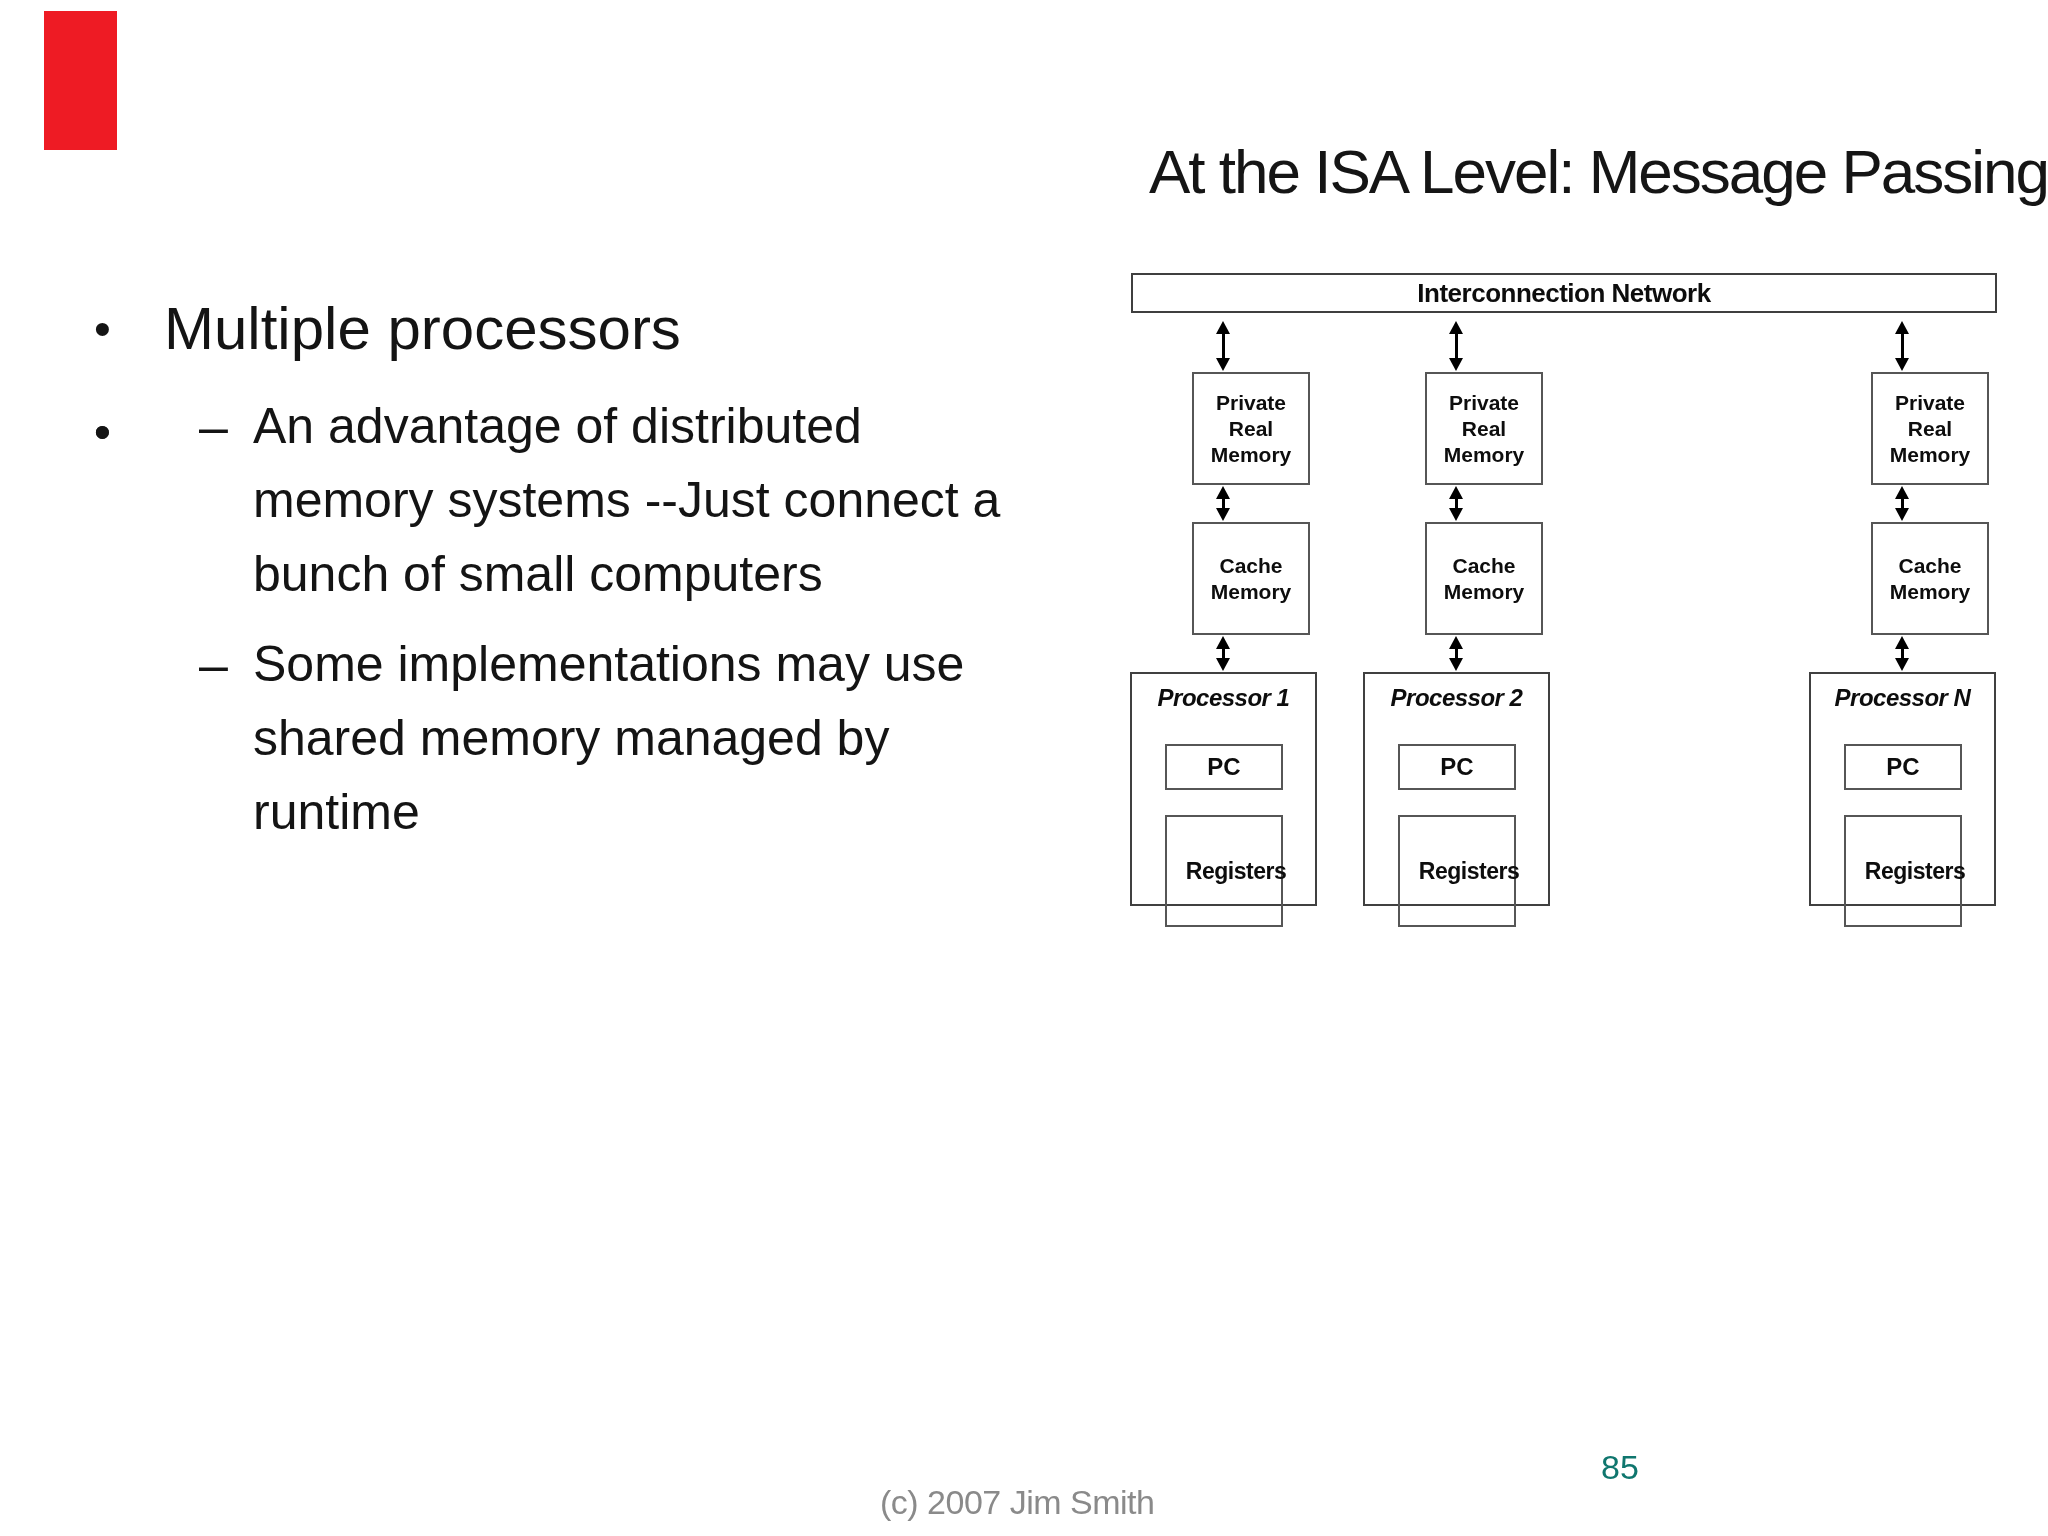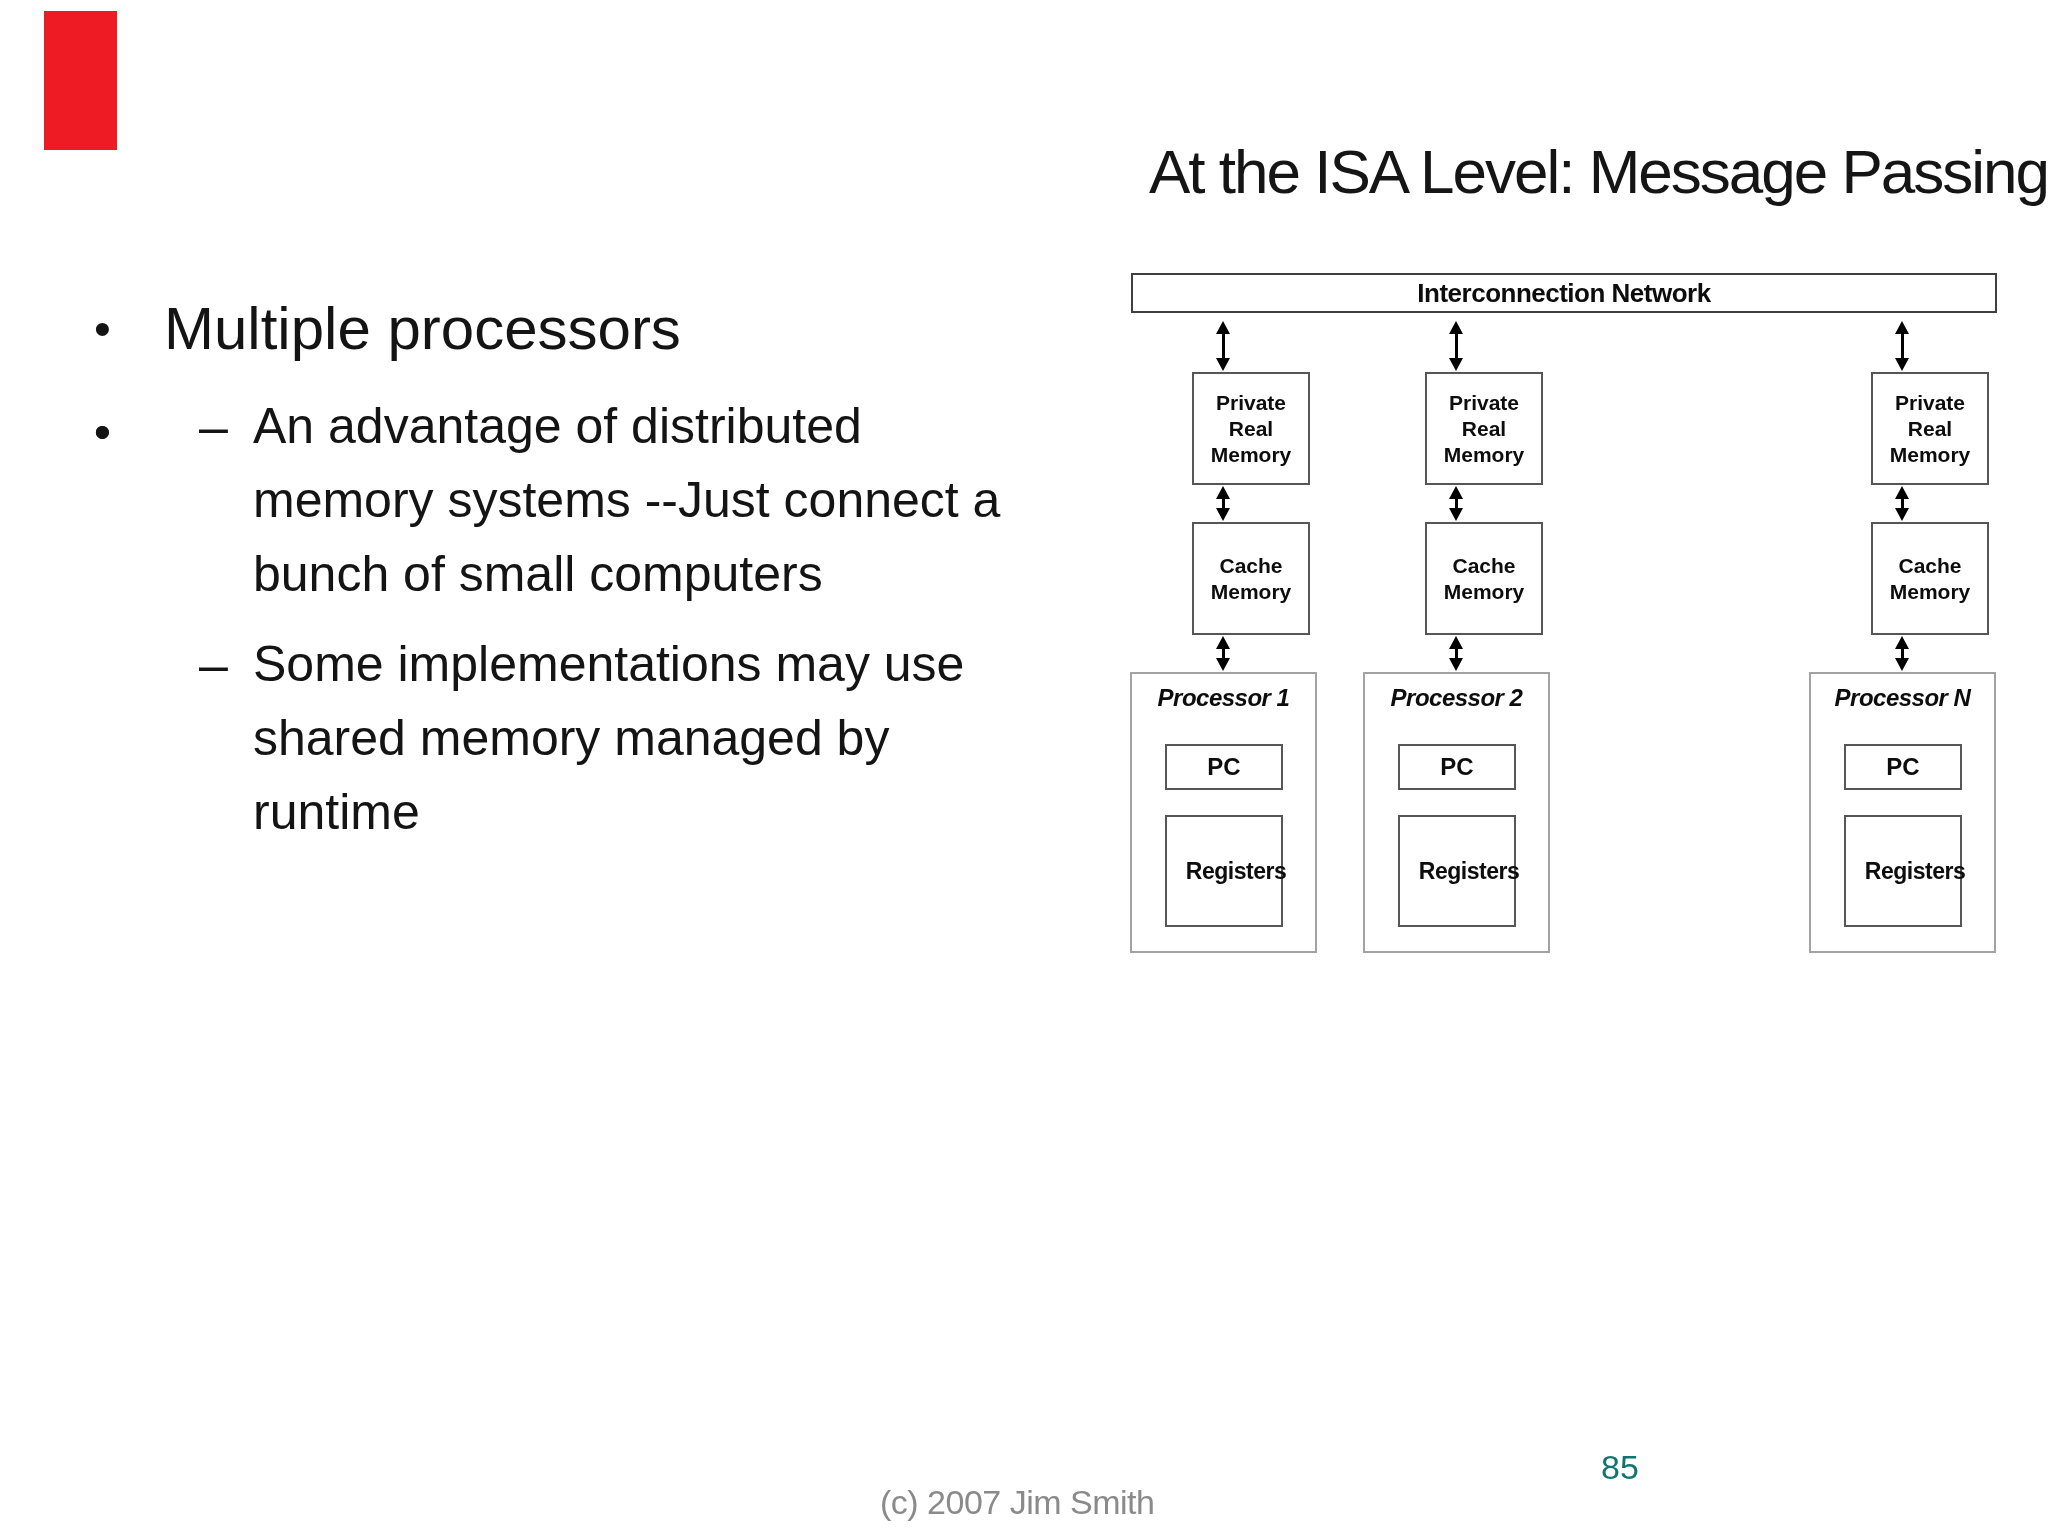--- a/index.html
+++ b/index.html
@@ -49,22 +49,22 @@
     border:2px solid #565656; box-sizing:border-box;
     display:flex; align-items:center; justify-content:center; text-align:center;
     font-weight:bold; font-size:21px; line-height:26px; color:#0d0d0d;
     white-space:pre-line;
     margin-left:28px;
   }
   .private { top:99px; }
   .cache   { top:249px; }
 
   .procbox {
-    position:absolute; left:0; top:399px; width:187px; height:281px;
-    border:2px solid #a3a3a3; box-sizing:border-box;
+    position:absolute; left:0; top:399px; width:187px; height:234px;
+    border:2px solid #404040; box-sizing:border-box;
   }
   .proclabel {
     position:absolute; top:10px; left:0; width:100%; text-align:center;
     font-weight:bold; font-style:italic; font-size:24px; letter-spacing:-0.5px; color:#0d0d0d;
   }
   .pcbox {
     position:absolute; left:33px; top:70px; width:118px; height:46px;
     border:2px solid #565656; box-sizing:border-box;
     display:flex; align-items:center; justify-content:center;
     font-weight:bold; font-size:24px; color:#0d0d0d;

